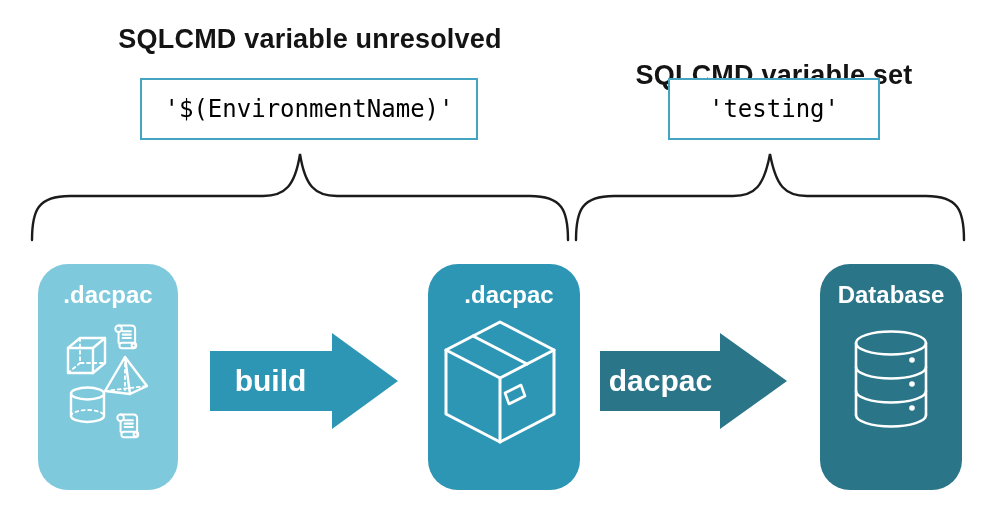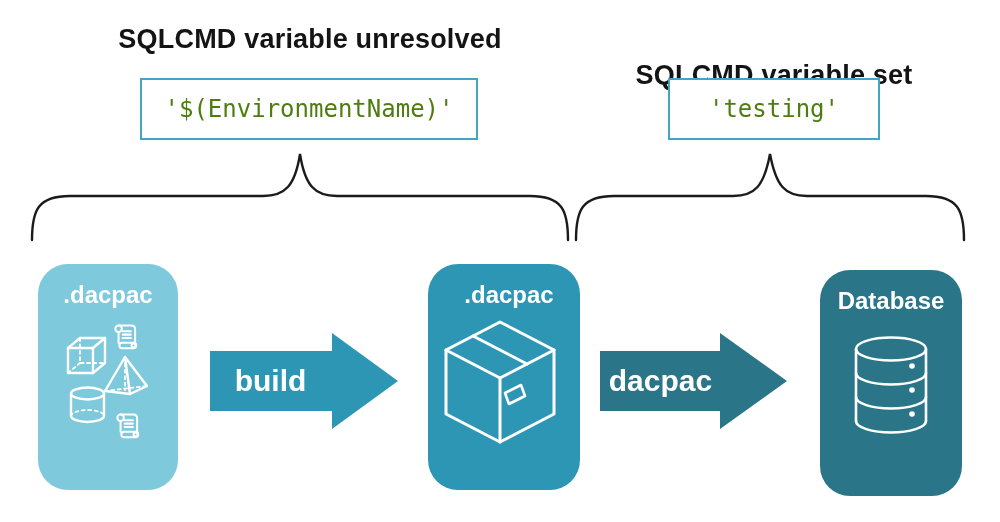--- a/index.html
+++ b/index.html
@@ -34,37 +34,37 @@
     background: #ffffff;
     display: flex;
     align-items: center;
     justify-content: center;
   }
   #code-box-left  { left: 140px; width: 338px; }
   #code-box-right { left: 668px; width: 212px; }
   .code-text {
     font-family: "DejaVu Sans Mono", monospace;
     font-size: 24px;
-    color: #4d7c0f;
+    color: #000000;
     white-space: pre;
   }
 
   .brace-svg { position: absolute; top: 150px; }
   #brace-left  { left: 30px; }
   #brace-right { left: 574px; }
 
   .card {
     position: absolute;
     top: 264px;
     height: 226px;
     border-radius: 30px;
   }
   #card-sqlproj  { left: 38px;  width: 140px; background: #7ec9dc; }
   #card-dacpac   { left: 428px; width: 142px; background: #2e96b5; padding-left: 10px; }
-  #card-database { left: 820px; width: 142px; background: #2b7589; margin-top: 6px; }
+  #card-database { left: 820px; width: 142px; background: #2b7589; }
   .card-label {
     margin-top: 17px;
     text-align: center;
     color: #ffffff;
     font-weight: 700;
     font-size: 24px;
   }
   .card-icon { position: absolute; }
   #icon-sqlproj-group { left: 26px; top: 57px; }
   #icon-package       { left: 14px; top: 54px; }

